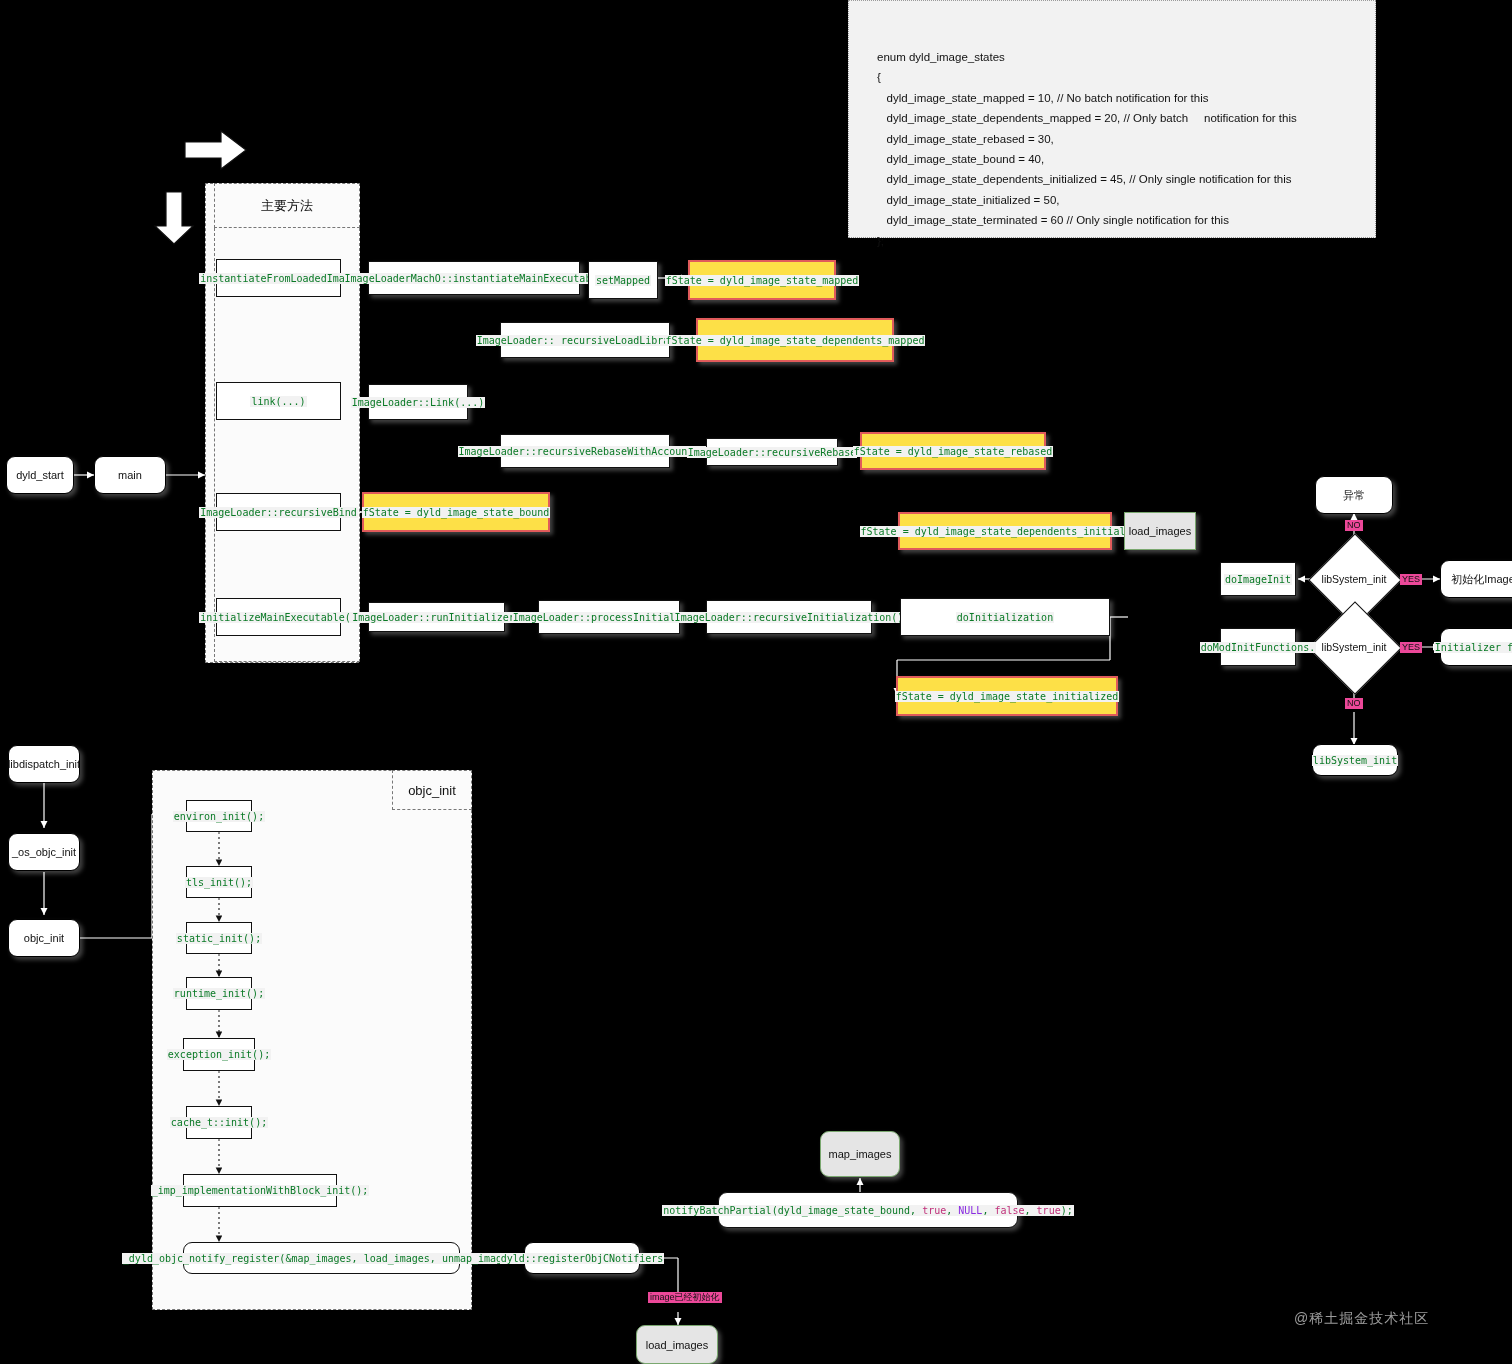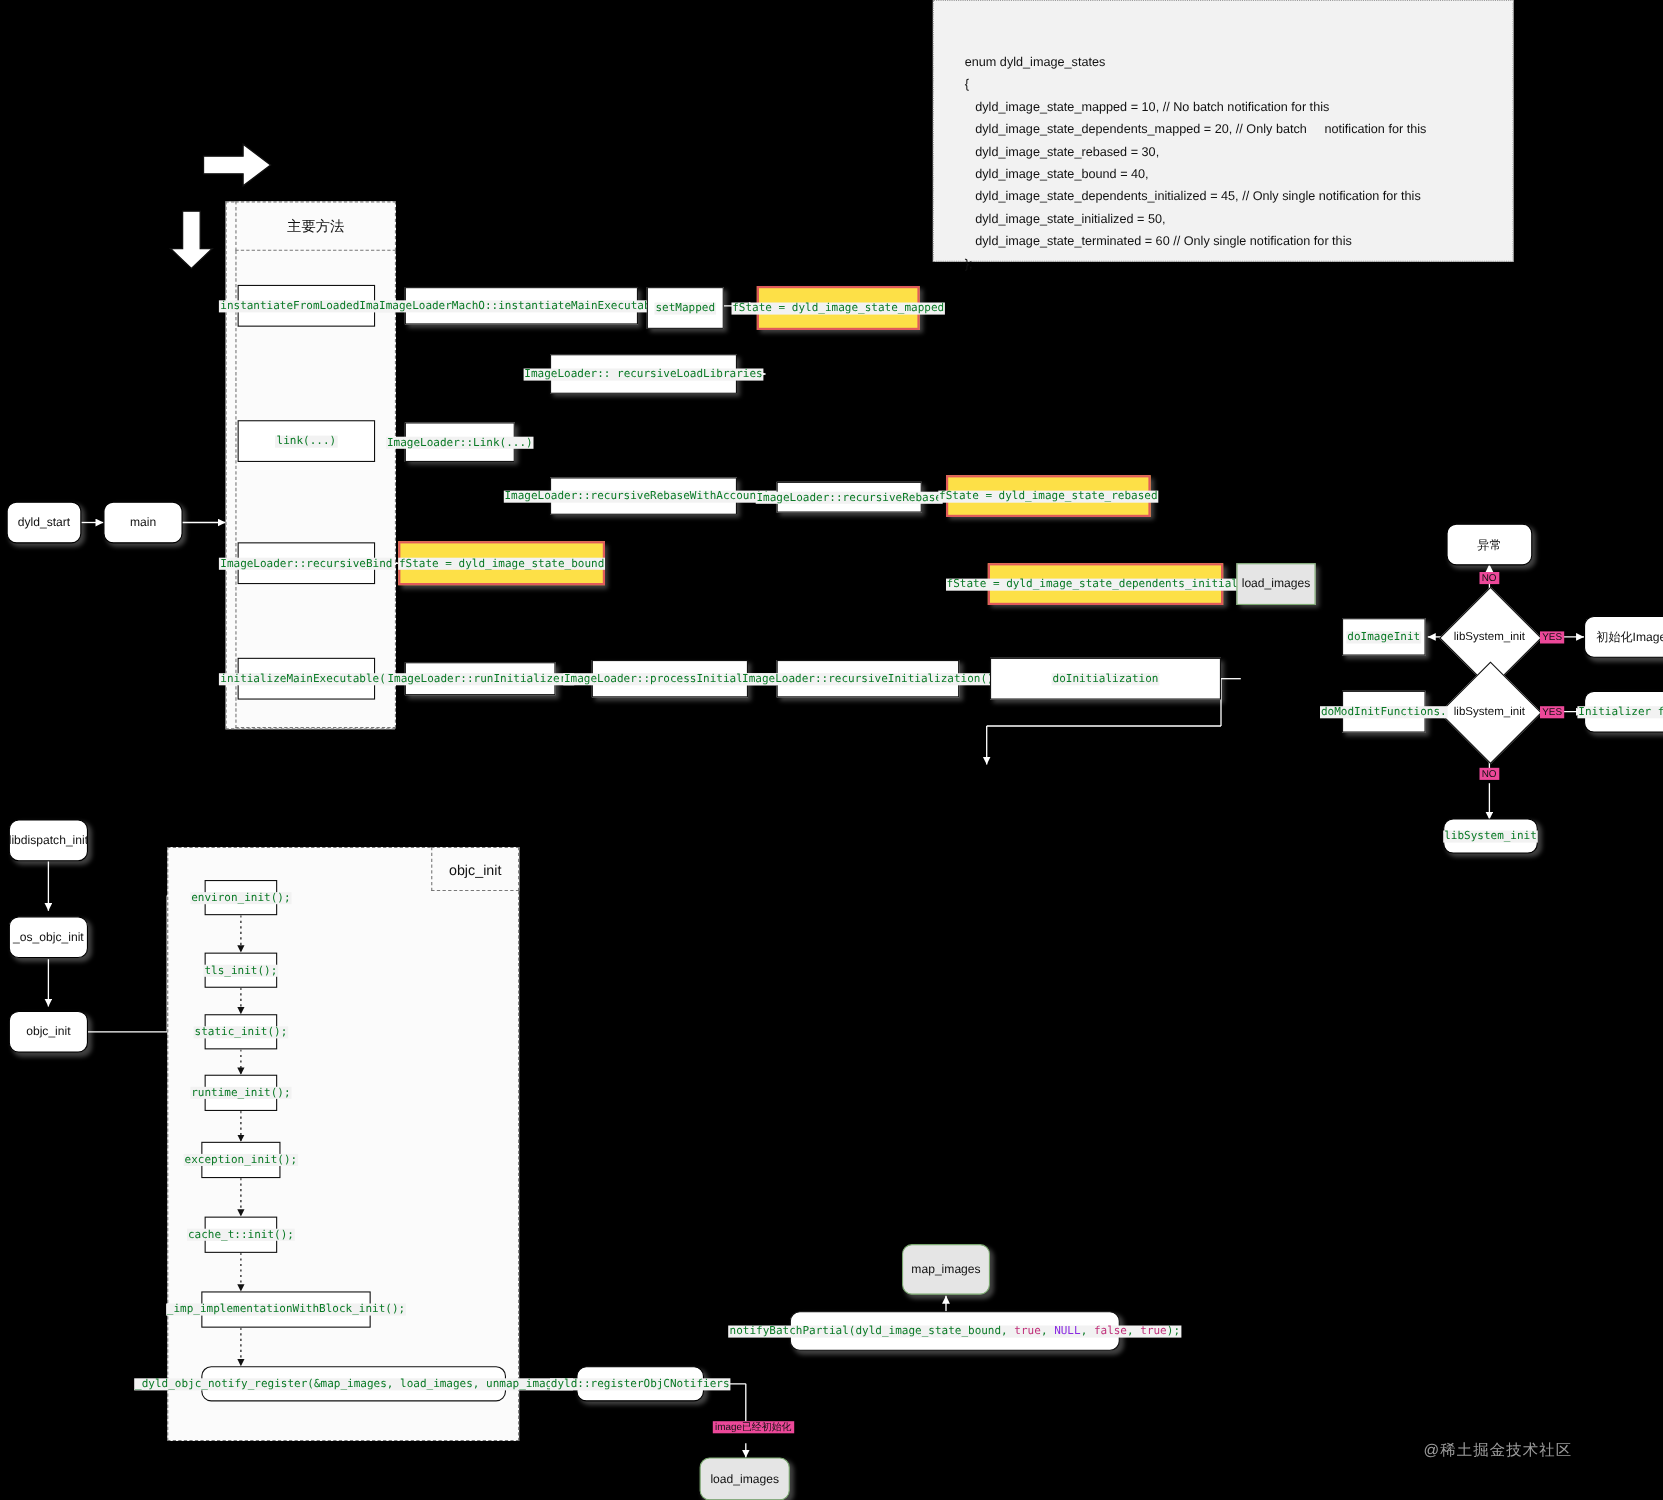--- a/index.html
+++ b/index.html
@@ -189,20 +189,23 @@
   <div class="node whitebox" style="left:588px;top:261px;width:70px;height:38px;">
     <span class="code">setMapped</span>
   </div>
   <div class="node pink" style="left:688px;top:260px;width:148px;height:40px;">
     <span class="code">fState = dyld_image_state_mapped</span>
   </div>
 
   <div class="node whitebox" style="left:500px;top:322px;width:170px;height:36px;">
     <span class="code">ImageLoader:: recursiveLoadLibraries</span>
   </div>
+  <div class="node pink" style="left:696px;top:318px;width:198px;height:44px;">
+    <span class="code">fState = dyld_image_state_dependents_mapped</span>
+  </div>
 
   <div class="node whitebox" style="left:368px;top:384px;width:100px;height:36px;">
     <span class="code">ImageLoader::Link(...)</span>
   </div>
 
   <div class="node whitebox" style="left:500px;top:434px;width:170px;height:34px;">
     <span class="code">ImageLoader::recursiveRebaseWithAccounting</span>
   </div>
   <div class="node whitebox" style="left:706px;top:438px;width:132px;height:28px;">
     <span class="code">ImageLoader::recursiveRebase</span>
@@ -225,20 +228,23 @@
     <span class="code">ImageLoader::runInitializers</span>
   </div>
   <div class="node whitebox" style="left:538px;top:600px;width:142px;height:34px;">
     <span class="code">ImageLoader::processInitializers</span>
   </div>
   <div class="node whitebox" style="left:706px;top:600px;width:166px;height:34px;">
     <span class="code">ImageLoader::recursiveInitialization()</span>
   </div>
   <div class="node whitebox" style="left:900px;top:598px;width:210px;height:38px;">
     <span class="code">doInitialization</span>
+  </div>
+  <div class="node pink" style="left:896px;top:676px;width:222px;height:40px;">
+    <span class="code">fState = dyld_image_state_initialized</span>
   </div>
 
   <div class="node rounded" style="left:1315px;top:476px;width:78px;height:38px;">
     <span class="plain">异常</span>
   </div>
   <div class="elabel" style="left:1345px;top:520px;">NO</div>
 
   <div class="diamond" style="left:1322px;top:547px;width:64px;height:64px;">
     <div class="dshape"></div>
     <div class="dlabel">libSystem_init</div>

